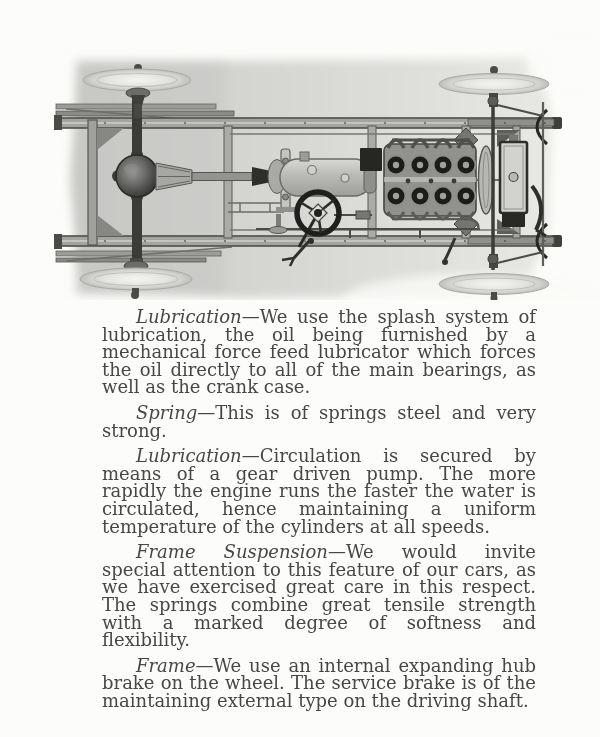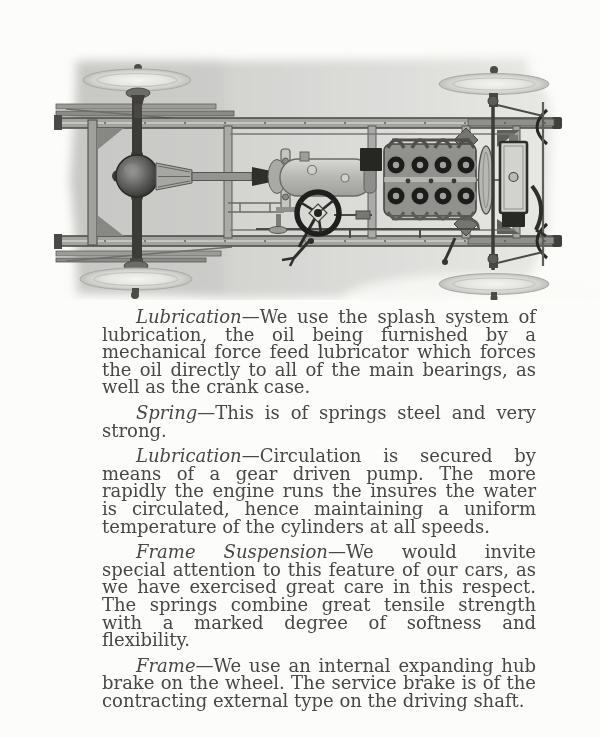--- a/index.html
+++ b/index.html
@@ -289,20 +289,20 @@
         <circle cx="465" cy="241" r="1.1"></circle>
           <circle cx="505" cy="241" r="1.1"></circle>
           <circle cx="545" cy="241" r="1.1"></circle>
       </g>
     </svg>
   </figure>
 
   <main class="text-block">
     <p class="para"><span class="term">Lubrication</span><span class="body-text">—We use the splash system of lubrication, the oil being furnished by a mechanical force feed lubricator which forces the oil directly to all of the main bearings, as well as the crank case.</span></p>
     <p class="para"><span class="term">Spring</span><span class="body-text">—This is of springs steel and very strong.</span></p>
-    <p class="para"><span class="term">Lubrication</span><span class="body-text">—Circulation is secured by means of a gear driven pump. The more rapidly the engine runs the insures the water is circulated, hence maintaining a uniform temperature of the cylinders at all speeds.</span></p>
+    <p class="para"><span class="term">Lubrication</span><span class="body-text">—Circulation is secured by means of a gear driven pump. The more rapidly the engine runs the faster the water is circulated, hence maintaining a uniform temperature of the cylinders at all speeds.</span></p>
     <p class="para"><span class="term">Frame Suspension</span><span class="body-text">—We would invite special attention to this feature of our cars, as we have exercised great care in this respect. The springs combine great tensile strength with a marked degree of softness and flexibility.</span></p>
-    <p class="para"><span class="term">Frame</span><span class="body-text">—We use an internal expanding hub brake on the wheel. The service brake is of the contracting external type on the driving shaft.</span></p>
+    <p class="para"><span class="term">Frame</span><span class="body-text">—We use an internal expanding hub brake on the wheel. The service brake is of the maintaining external type on the driving shaft.</span></p>
   </main>
 
   <div class="page-number">15</div>
 
 </div>
 
 </body></html>

